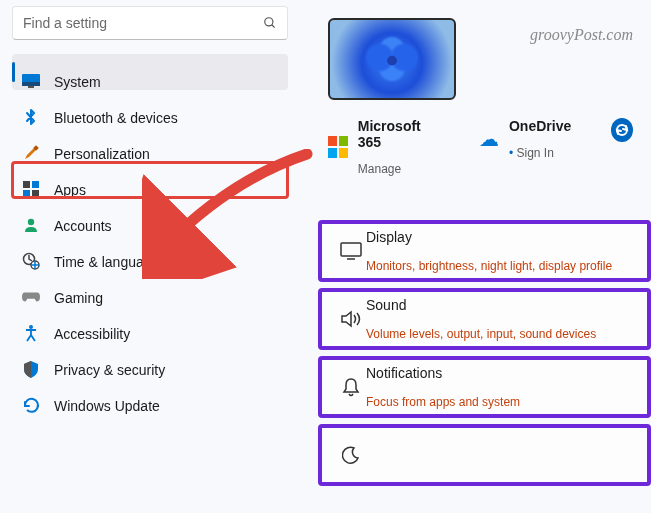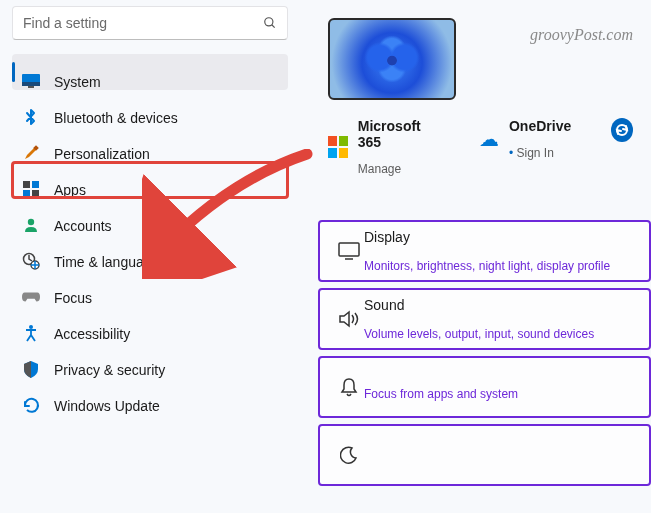--- a/index.html
+++ b/index.html
@@ -140,32 +140,32 @@
   .onedrive-icon { font-size: 20px; color:#0078d4; line-height:1; }
   .sync-btn {
     width: 24px; height: 24px; border-radius: 50%;
     background:#0067c0; display:flex; align-items:center; justify-content:center;
     color:#fff; font-size:14px; margin-left:auto; margin-right:18px;
     cursor:pointer;
   }
   .cards { margin-top: 44px; display:flex; flex-direction:column; gap:6px; }
   .card {
     background:#fdfdfe;
-    border:2px solid #6d28d9;
+    border:4px solid #6d28d9;
     border-radius:4px;
     height:62px;
     display:flex;
     align-items:center;
     gap:4px;
     padding: 0 18px;
     cursor:pointer;
   }
   .card .icon { width:22px; color:#333; display:flex; align-items:center; justify-content:center;}
   .card-text .t { font-size:14px; color:#1a1a1a; }
-  .card-text .d { font-size:12px; color:#6d28d9; margin-top:14px; white-space:nowrap; }
+  .card-text .d { font-size:12px; color:#c2410c; margin-top:14px; white-space:nowrap; }
   
   .arrow-annot { position:absolute; left:142px; top:149px; pointer-events:none; }
 </style>
 </head>
 <body>
 
 <div class="watermark">groovyPost.com</div>
 
 <div class="layout">
   <aside class="sidebar">
@@ -234,21 +234,21 @@
             </svg>
           </span>
         <span class="nav-label">Time &amp; language</span>
       </li>
       <li class="nav-item">
         <span class="nav-icon">
             <svg width="20" height="14" viewBox="0 0 20 14">
               <path d="M3 2 L17 2 Q20 2 20 7 Q20 12 16 12 L14 9 L6 9 L4 12 Q0 12 0 7 Q0 2 3 2 Z" fill="#888"></path>
             </svg>
           </span>
-        <span class="nav-label">Focus</span>
+        <span class="nav-label">Gaming</span>
       </li>
       <li class="nav-item">
         <span class="nav-icon">
             <svg width="16" height="18" viewBox="0 0 16 18" fill="none" stroke="#0078d4" stroke-width="1.8">
               <circle cx="8" cy="3" r="2" fill="#0078d4" stroke="none"></circle>
               <path d="M3 6 L13 6 M8 6 L8 11 M8 11 L4 17 M8 11 L12 17"></path>
             </svg>
           </span>
         <span class="nav-label">Accessibility</span>
       </li>
@@ -331,20 +331,21 @@
         </div>
       </div>
       <div class="card">
         <span class="icon">
             <svg width="18" height="20" viewBox="0 0 18 20" fill="none" stroke="#333" stroke-width="1.5">
               <path d="M9 2 Q14 2 14 8 L14 12 L16 15 L2 15 L4 12 L4 8 Q4 2 9 2 Z"></path>
               <path d="M7 17 Q9 20 11 17"></path>
             </svg>
           </span>
         <div class="card-text">
+          <div class="t">Notifications</div>
           <div class="d">Focus from apps and system</div>
         </div>
       </div>
       <div class="card">
         <span class="icon">
             <svg width="18" height="18" viewBox="0 0 18 18" fill="none" stroke="#333" stroke-width="1.5">
               <path d="M12 2 A8 8 0 1 0 16 12 A6 6 0 0 1 12 2 Z"></path>
             </svg>
           </span>
       </div>

